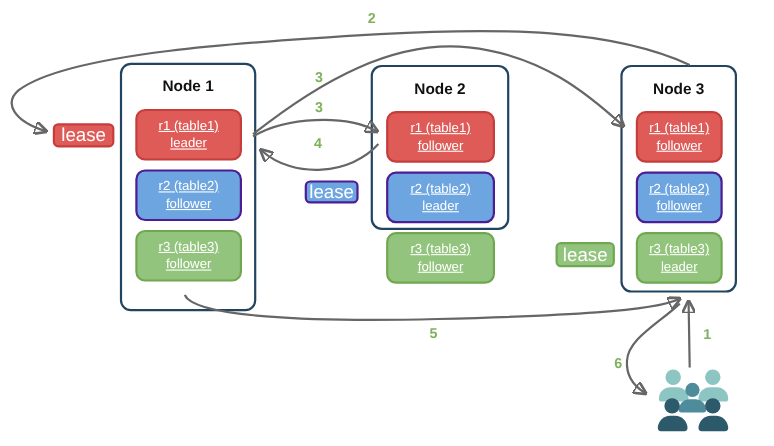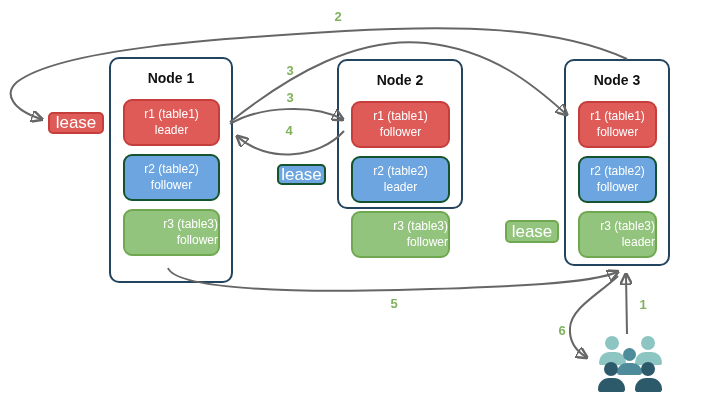--- a/index.html
+++ b/index.html
@@ -11,26 +11,26 @@
   svg.arrows path, svg.arrows line{stroke:#666666;stroke-width:2;fill:none;}
 
   
   .node{position:absolute;background:#ffffff;border:2px solid #23445E;border-radius:10px;z-index:2;box-sizing:border-box;}
   .node1{left:109px;top:57px;width:124px;height:226px;}
   .node2{left:337px;top:59px;width:126px;height:150px;}
   .node3{left:564px;top:59px;width:106px;height:207px;}
   .node-title{text-align:center;font-weight:bold;font-size:14px;color:#111111;margin-top:11px;}
   .replica{position:absolute;left:12px;right:11px;height:47px;border-radius:9px;color:#ffffff;
            display:flex;flex-direction:column;align-items:center;justify-content:center;
-           font-size:12px;line-height:1.28;text-align:center;box-sizing:border-box;}
+           font-size:12px;line-height:1.28;text-align:center;box-sizing:border-box;text-decoration:underline;}
   .replica.r1{top:40px;}
   .replica.r2{top:95px;}
-  .replica.r3{top:150px;align-items:flex-end;}
+  .replica.r3{top:150px;}
   .red{background:#DE5B58;border:2px solid #C63E3B;}
-  .blue{background:#6CA5DF;border:2px solid #14532d;}
+  .blue{background:#6CA5DF;border:2px solid #4c1d95;}
   .green{background:#93C47D;border:2px solid #70A851;}
 
   
   .lease{position:absolute;z-index:4;color:#ffffff;font-size:17px;display:flex;align-items:center;justify-content:center;
          border-radius:5px;box-sizing:border-box;}
   .lease-red{left:48px;top:112px;width:56px;height:22px;}
   .lease-blue{left:277px;top:164px;width:49px;height:21px;}
   .lease-green{left:505px;top:220px;width:54px;height:23px;}
 
   

